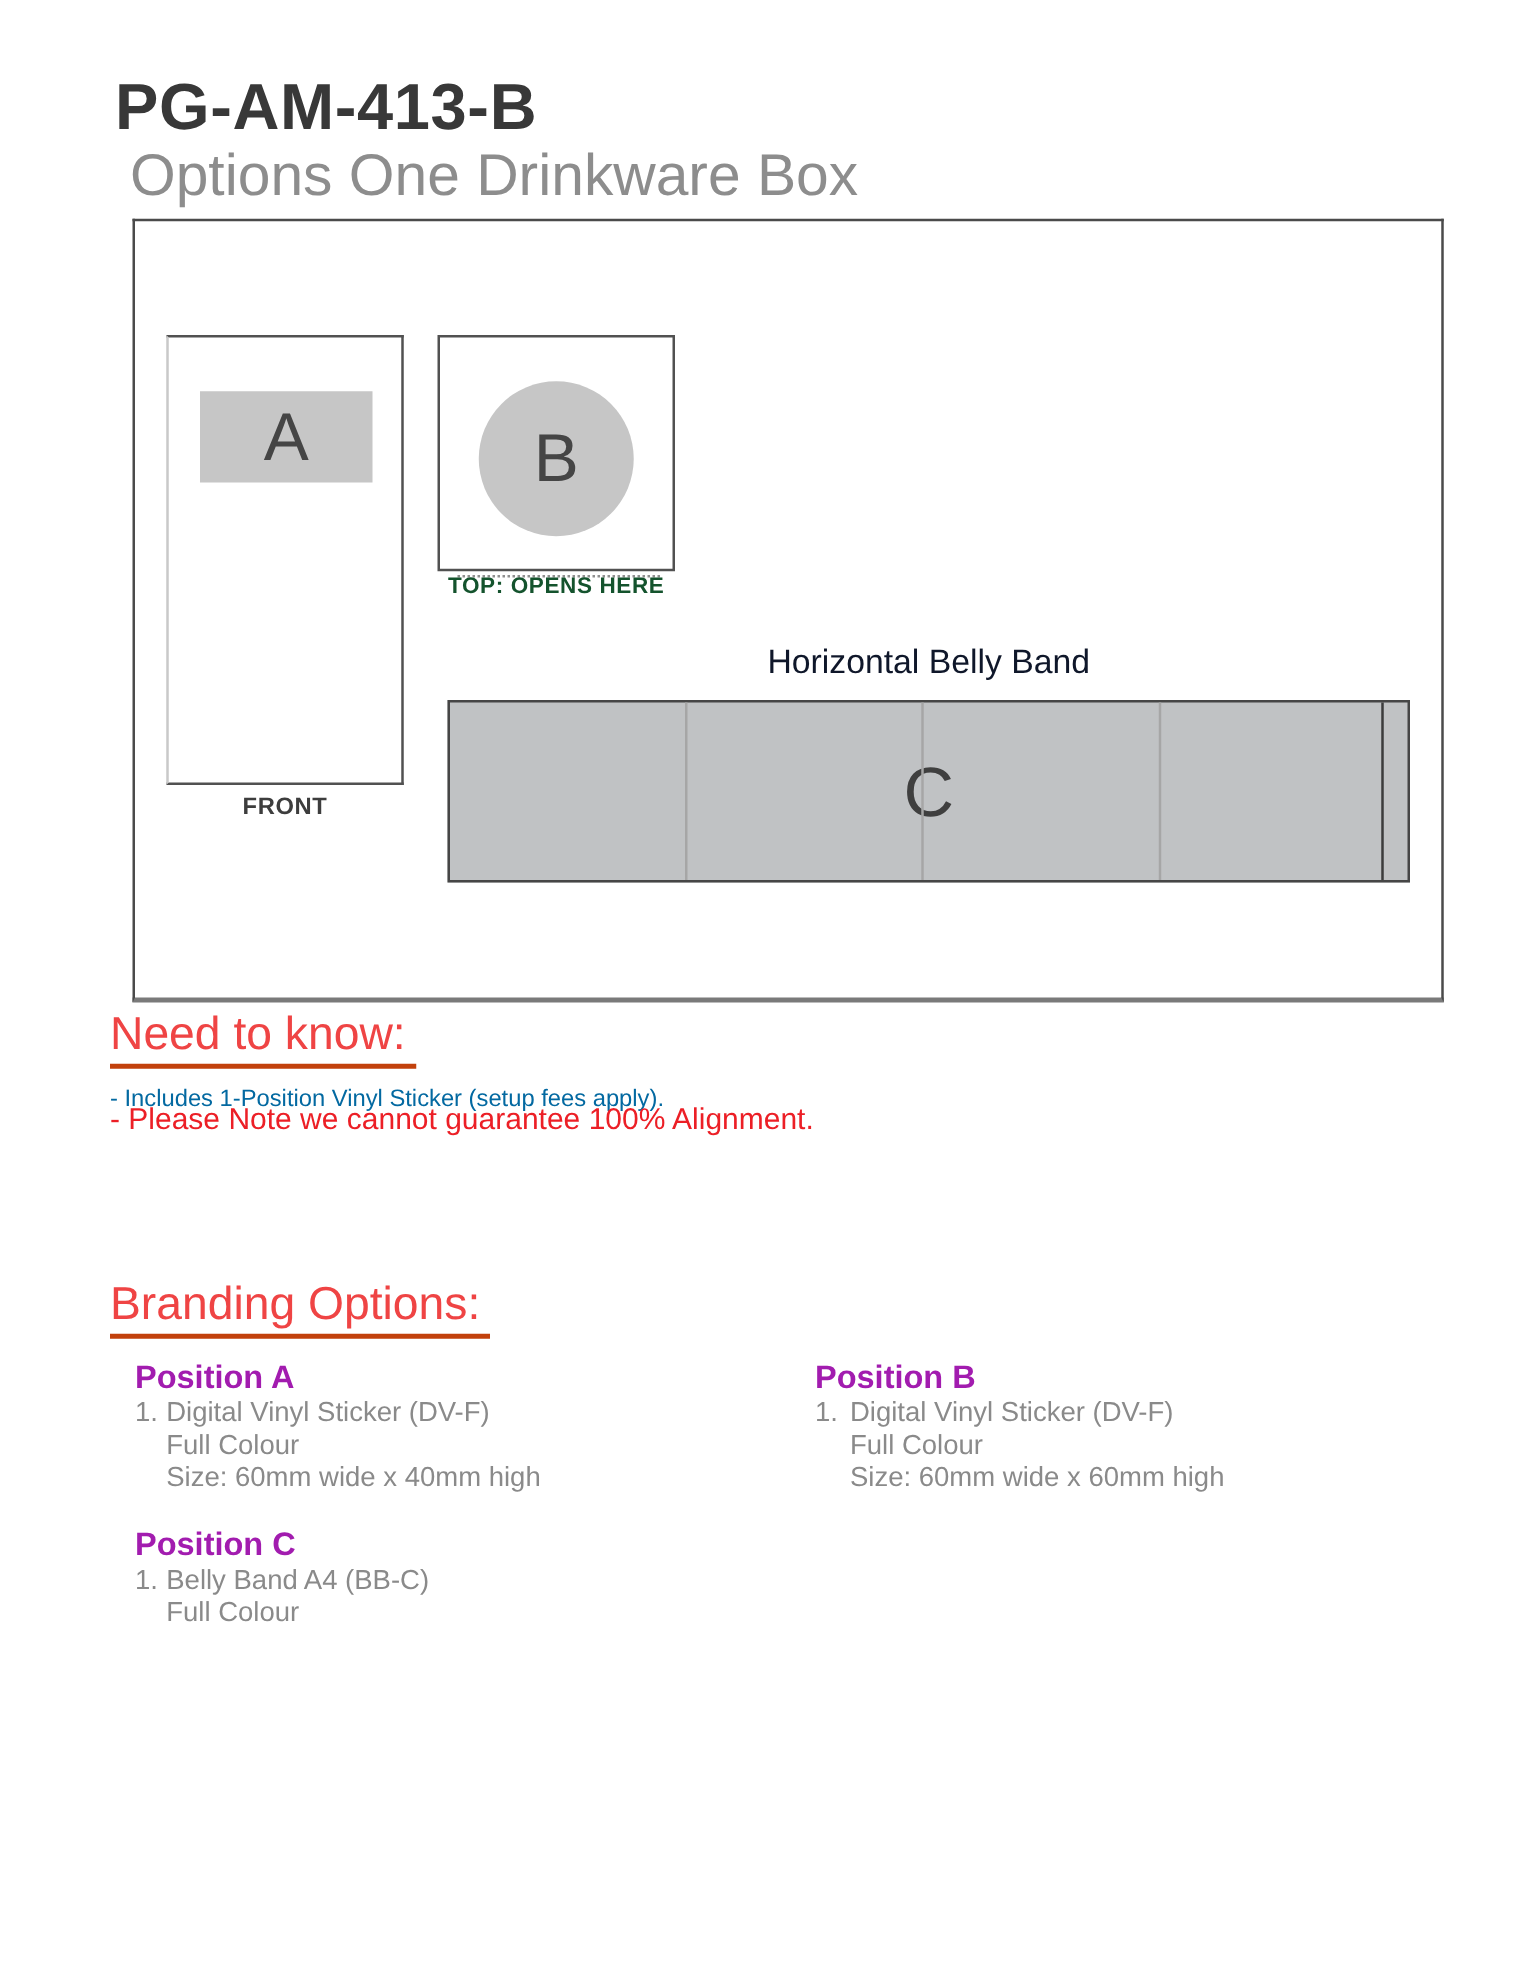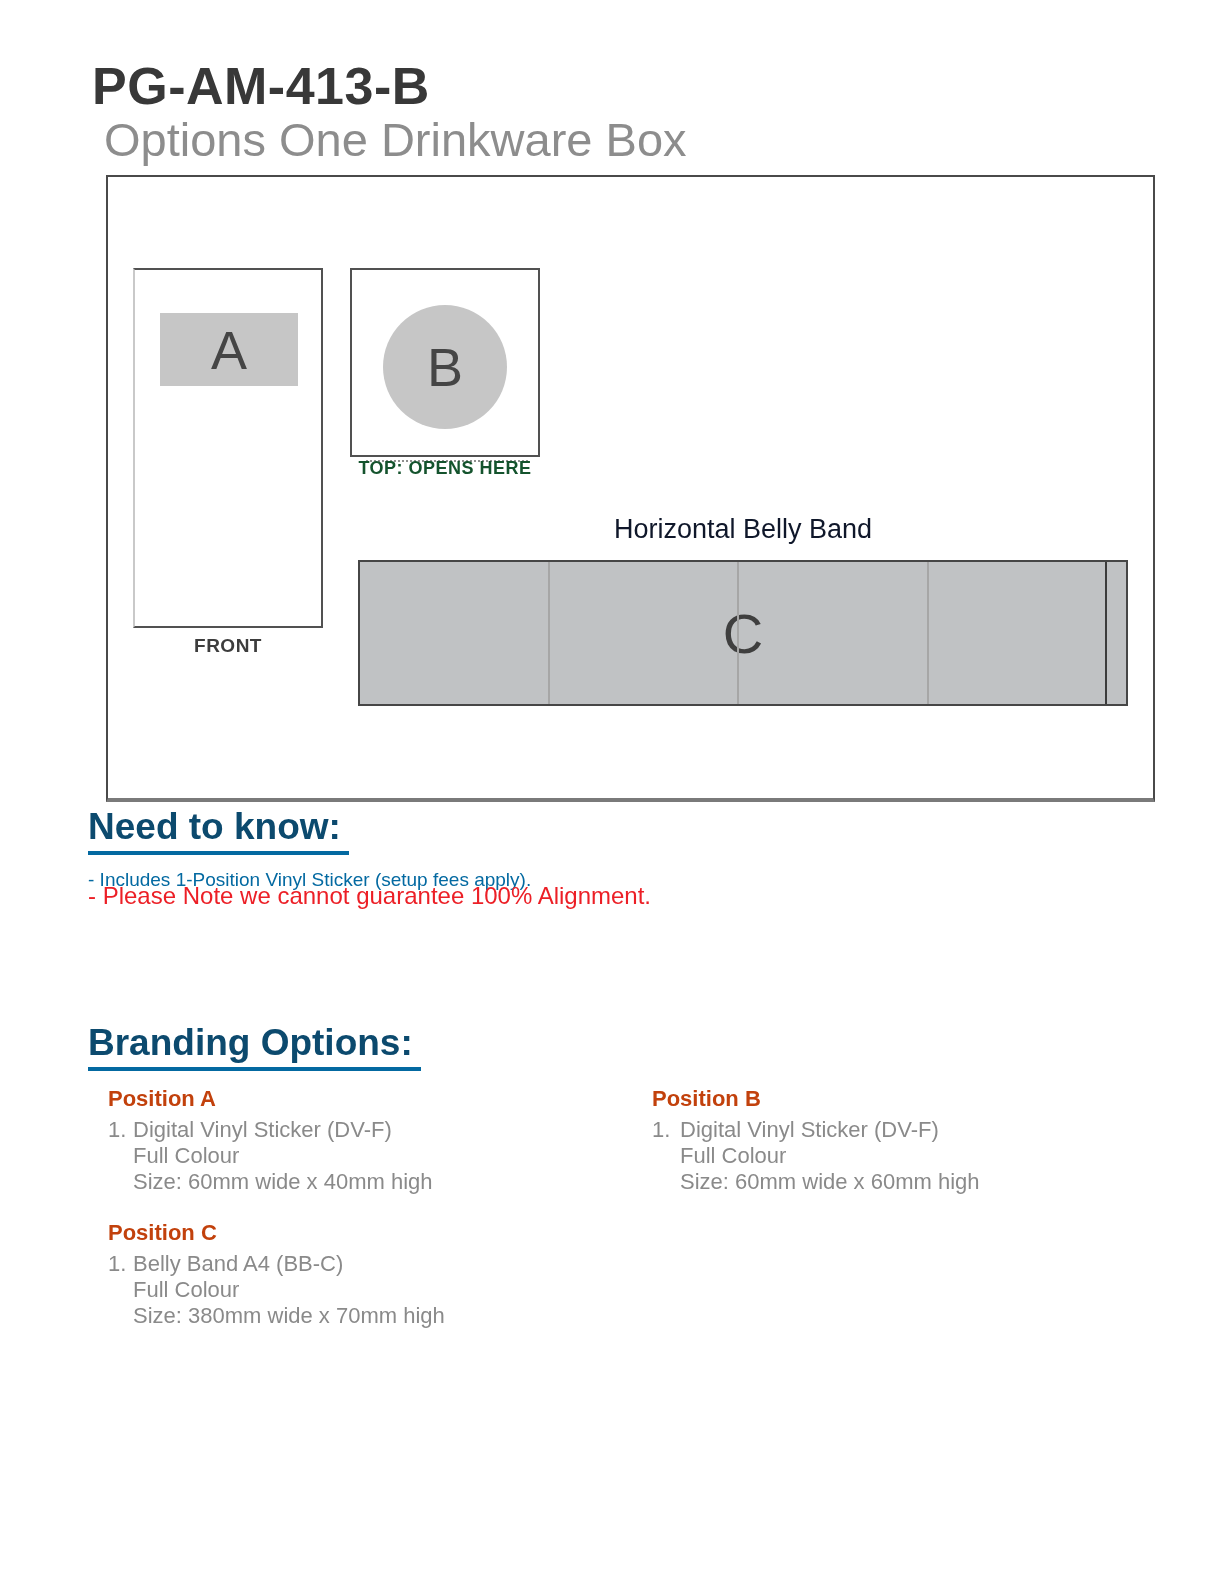--- a/index.html
+++ b/index.html
@@ -34,28 +34,28 @@
   .band-caption { position:absolute; left:250px; top:337px; width:770px; text-align:center;
                   font-size:27px; color:#0f172a; }
   .band { position:absolute; left:250px; top:383px; width:770px; height:146px;
           background:#c0c2c4; border:2px solid #464646;
           display:flex; align-items:center; justify-content:center; }
   .band .area-letter { font-size:56px; color:#3f3f3f; }
   .fold-line { position:absolute; top:0; bottom:0; width:2px; background:#a6a6a6; }
   .fold-1 { left:188px; } .fold-2 { left:377px; } .fold-3 { left:567px; }
   .glue-edge { position:absolute; top:0; bottom:0; left:745px; width:2px; background:#3c3c3c; }
 
-  .section-heading { font-size:37px; font-weight:bold; color:#0c4a6e;
-                     border-bottom:4px solid #0369a1; padding:0 8px 3px 0; display:inline-block; }
+  .section-heading { font-size:37px; font-weight:normal; color:#ef4444;
+                     border-bottom:4px solid #c2410c; padding:0 8px 3px 0; display:inline-block; }
   .ntk-heading { left:88px; top:806px; }
   .includes-note { left:88px; top:869px; font-size:19px; color:#0369a1; }
   .alignment-warning { left:88px; top:882px; font-size:24px; color:#ec1f26; }
 
   .branding-heading { left:88px; top:1022px; }
-  .pos-title { font-size:22px; font-weight:bold; color:#c2410c; }
+  .pos-title { font-size:26px; font-weight:bold; color:#a21caf; }
   .pos-body { font-size:22px; color:#8a8a8a; }
 </style>
 </head>
 <body>
 
 <div class="page">
 
   <div class="abs product-code">PG-AM-413-B</div>
   <div class="abs product-name">Options One Drinkware Box</div>
 
@@ -106,15 +106,14 @@
   <div class="abs pos-title" style="left:652px; top:1086px;">Position B</div>
   <div class="abs pos-body" style="left:652px; top:1117px;">1.</div>
   <div class="abs pos-body" style="left:680px; top:1117px;">Digital Vinyl Sticker (DV-F)</div>
   <div class="abs pos-body" style="left:680px; top:1143px;">Full Colour</div>
   <div class="abs pos-body" style="left:680px; top:1169px;">Size: 60mm wide x 60mm high</div>
 
   <div class="abs pos-title" style="left:108px; top:1220px;">Position C</div>
   <div class="abs pos-body" style="left:108px; top:1251px;">1.</div>
   <div class="abs pos-body" style="left:133px; top:1251px;">Belly Band A4 (BB-C)</div>
   <div class="abs pos-body" style="left:133px; top:1277px;">Full Colour</div>
-  <div class="abs pos-body" style="left:133px; top:1303px;">Size: 380mm wide x 70mm high</div>
 
 </div>
 
 </body></html>

